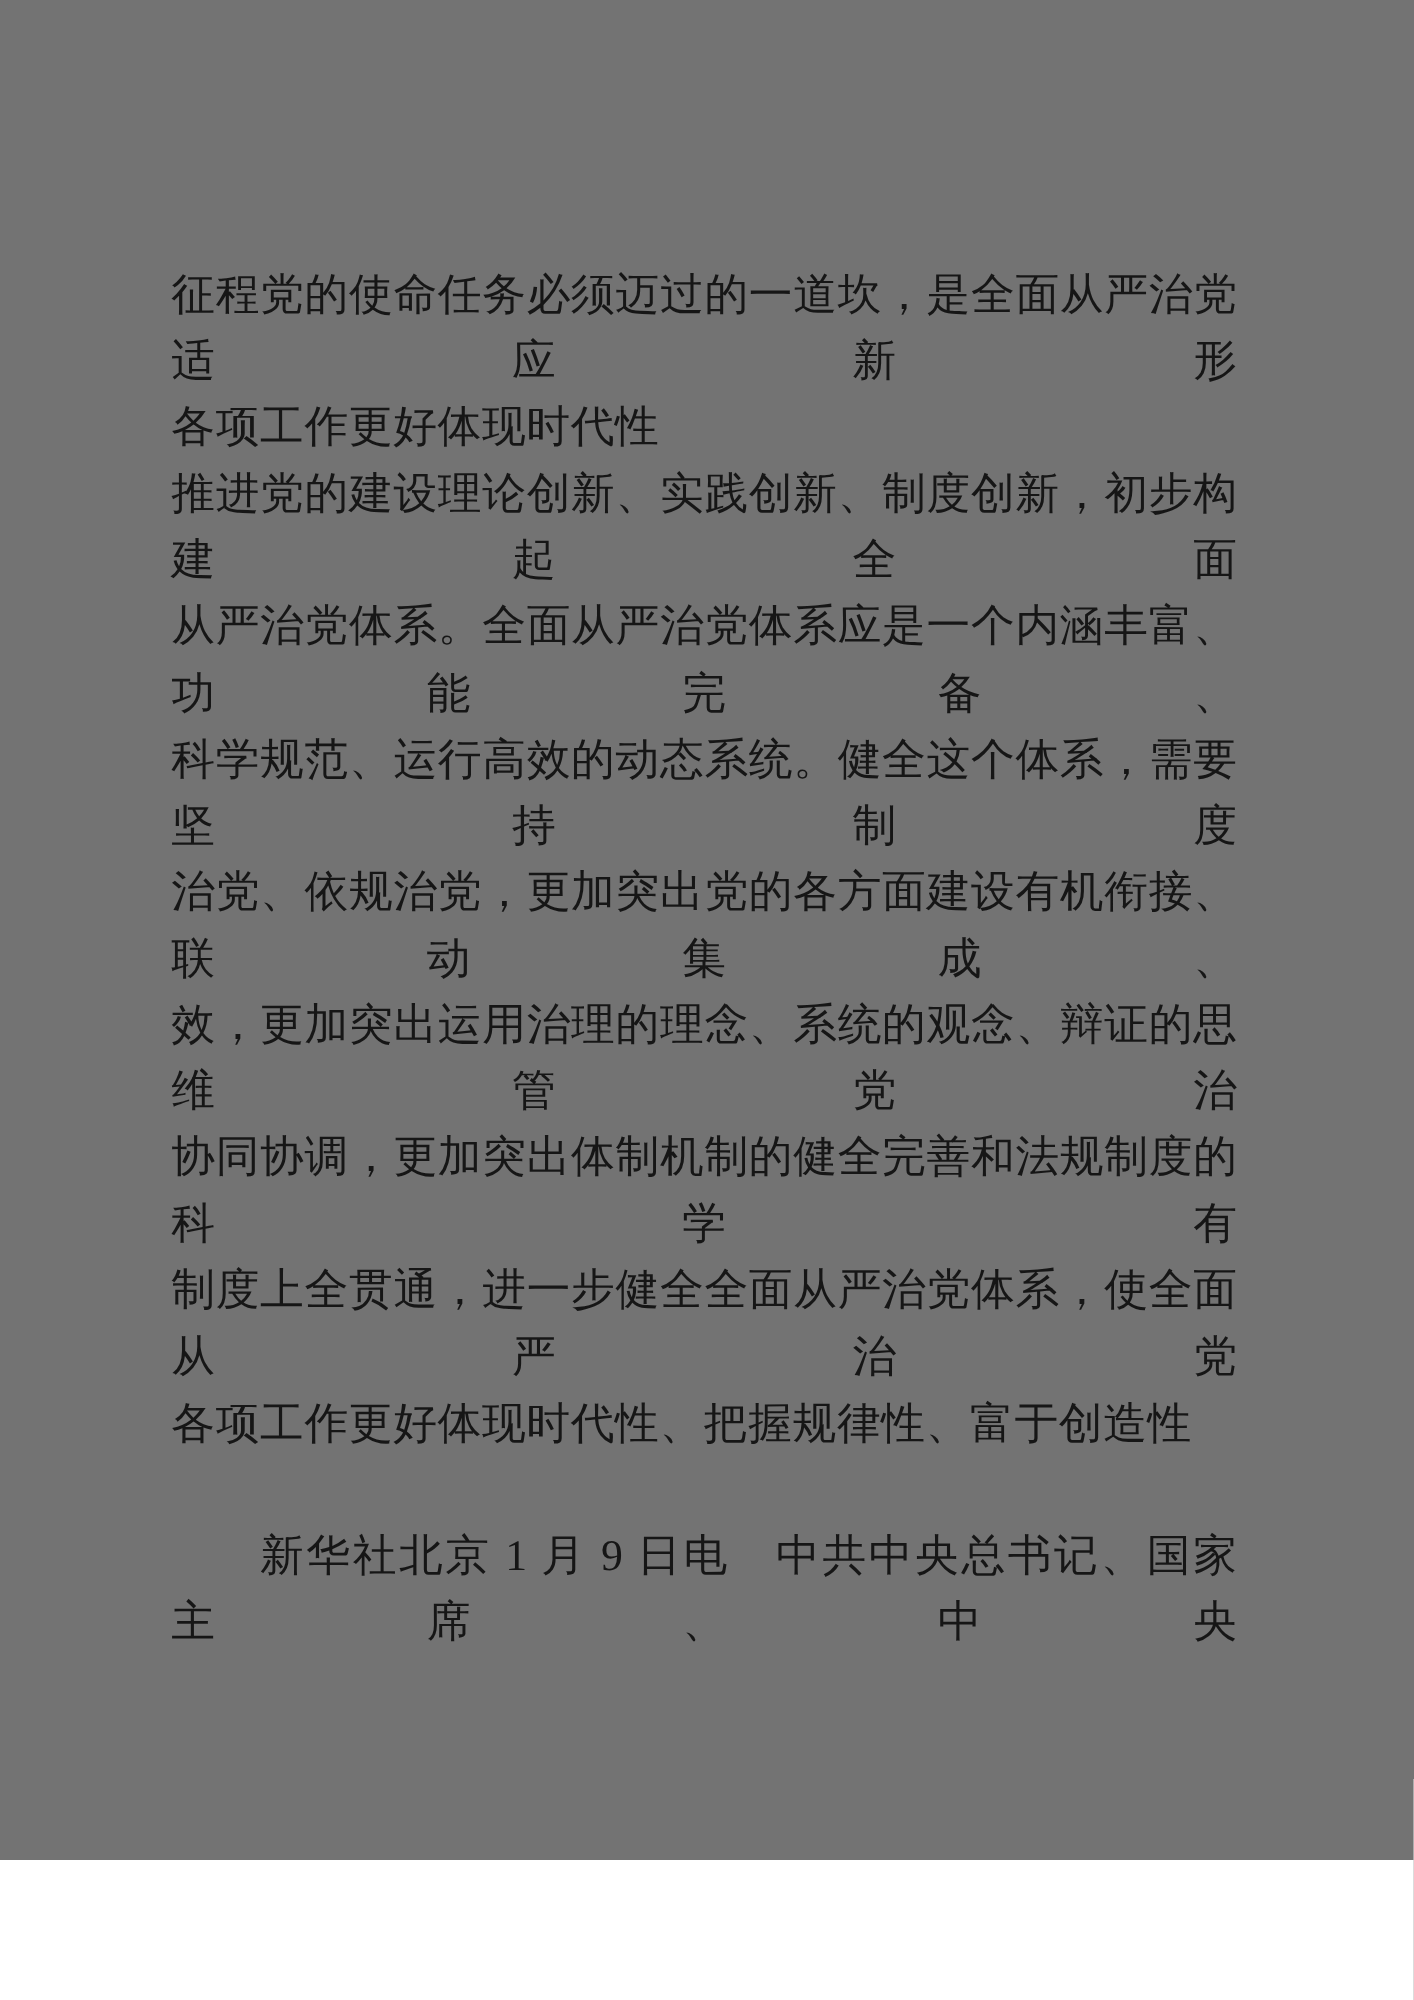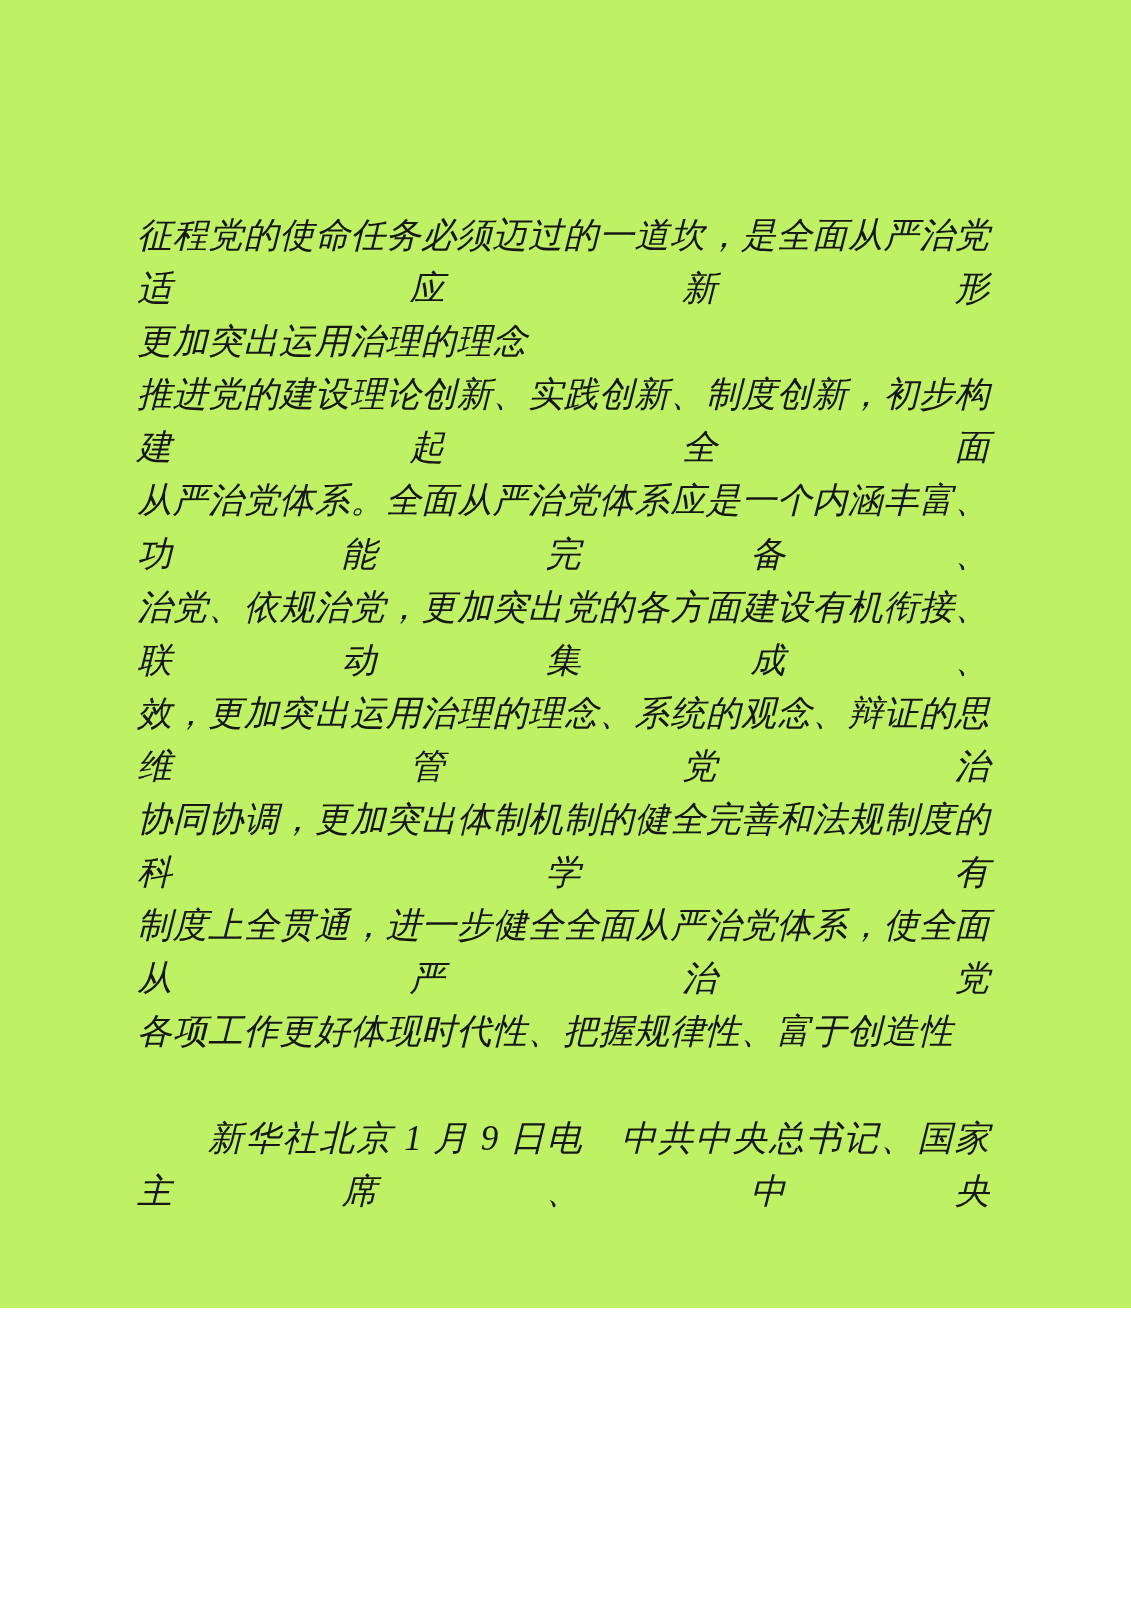--- a/index.html
+++ b/index.html
@@ -3,26 +3,25 @@
 <meta charset="utf-8">
 <style>
   html, body {
     margin: 0;
     padding: 0;
     background: #ffffff;
   }
   .page {
     position: relative;
     width: 1131px;
-    height: 1308px;
-    background: #bef264;
+    height: 1488px;
+    background: #737373;
     overflow: hidden;
     font-family: "Liberation Serif", "DejaVu Serif", serif;
     color: #161616;
-    font-style: italic;
   }
   .body-text {
     position: absolute;
     left: 137px;
     top: 209px;
     width: 853px;
     font-size: 35px;
     line-height: 53.1px;
     letter-spacing: 0.5px;
   }
@@ -51,23 +50,24 @@
     letter-spacing: 4px;
     color: #1c1c1c;
   }
 </style>
 </head>
 <body>
 
 <div class="page">
   <div class="body-text">
     <div class="line">征程党的使命任务必须迈过的一道坎，是全面从严治党适应新形</div>
-    <div class="line para-end">更加突出运用治理的理念</div>
+    <div class="line para-end">各项工作更好体现时代性</div>
     <div class="line">推进党的建设理论创新、实践创新、制度创新，初步构建起全面</div>
     <div class="line">从严治党体系。全面从严治党体系应是一个内涵丰富、功能完备、</div>
+    <div class="line">科学规范、运行高效的动态系统。健全这个体系，需要坚持制度</div>
     <div class="line">治党、依规治党，更加突出党的各方面建设有机衔接、联动集成、</div>
     <div class="line">效，更加突出运用治理的理念、系统的观念、辩证的思维管党治</div>
     <div class="line">协同协调，更加突出体制机制的健全完善和法规制度的科学有</div>
     <div class="line">制度上全贯通，进一步健全全面从严治党体系，使全面从严治党</div>
     <div class="line para-end">各项工作更好体现时代性、把握规律性、富于创造性</div>
     <div class="spacer"></div>
     <div class="line indent">新华社北京 1 月 9 日电　中共中央总书记、国家主席、中央</div>
 
   </div>
   <div class="page-number">- 2 -</div>

